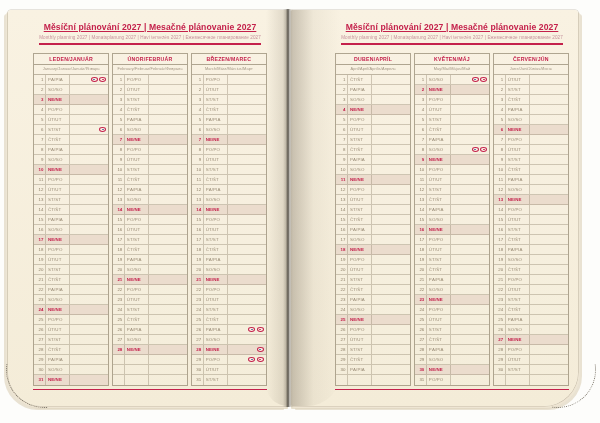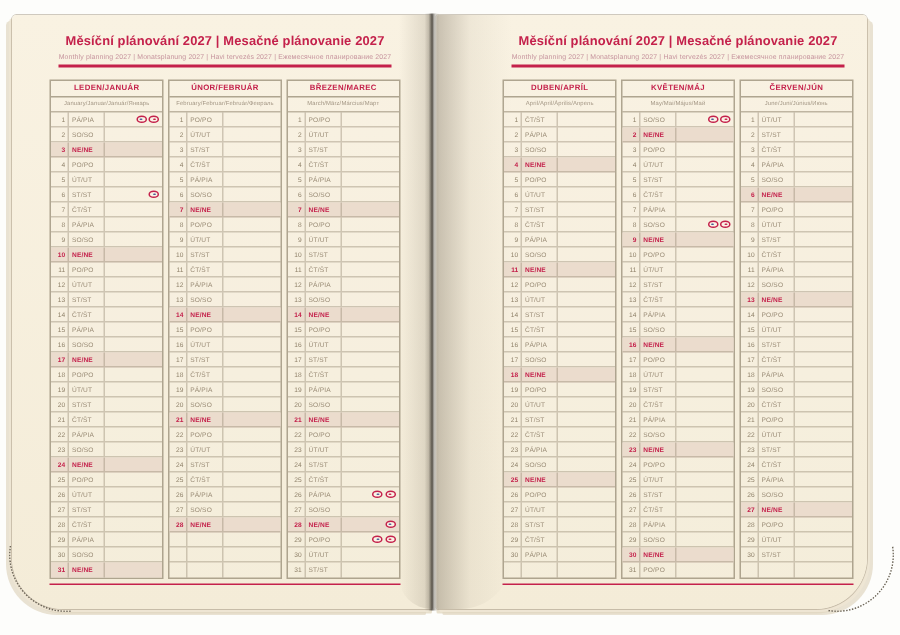--- a/index.html
+++ b/index.html
@@ -18,21 +18,21 @@
   .page-left::before{content:"";position:absolute;right:0;top:0;bottom:0;width:22px;z-index:3;
     pointer-events:none;border-radius:inherit;
     background:linear-gradient(to left,rgba(132,122,104,.26),rgba(0,0,0,0));}
   .spine{position:absolute;left:283px;top:9px;width:10px;height:398px;z-index:4;pointer-events:none;
     background:linear-gradient(to right,rgba(90,84,72,0) 0%,rgba(90,84,72,.22) 28%,
       rgba(55,51,44,.78) 50%,rgba(108,101,88,.45) 66%,rgba(160,152,136,.18) 82%,rgba(0,0,0,0) 100%);}
   .content{position:absolute;top:12px;width:234px;z-index:2;}
   .page-left .content{left:25px;}
   .page-right .content{left:44px;}
   .titles{text-align:center;}
-  .title{font-size:8.6px;font-weight:bold;letter-spacing:.1px;}
+  .title{font-size:8.6px;font-weight:bold;letter-spacing:.1px;text-decoration:underline;}
   .subtitle{font-size:4.6px;margin-top:2.8px;letter-spacing:.1px;}
   .title-rule{height:1.4px;width:222px;margin:3.4px auto 0 auto;}
   .months-row{display:flex;gap:2.6px;margin-top:8.6px;}
   .month{flex:1;background:rgba(255,255,255,.06);border:1px solid rgba(144,132,110,.7);}
   .m-head{height:10px;line-height:10px;text-align:center;font-weight:bold;font-size:5.2px;
     letter-spacing:.25px;border-bottom:1px solid rgba(144,132,110,.7);}
   .m-sub{height:8.6px;line-height:8.6px;text-align:center;font-size:3.9px;color:#a29583;
     letter-spacing:.1px;border-bottom:1px solid rgba(144,132,110,.55);white-space:nowrap;overflow:hidden;}
   .m-row{display:flex;height:10px;box-sizing:border-box;border-bottom:1px solid rgba(144,132,110,.4);
     align-items:stretch;}

